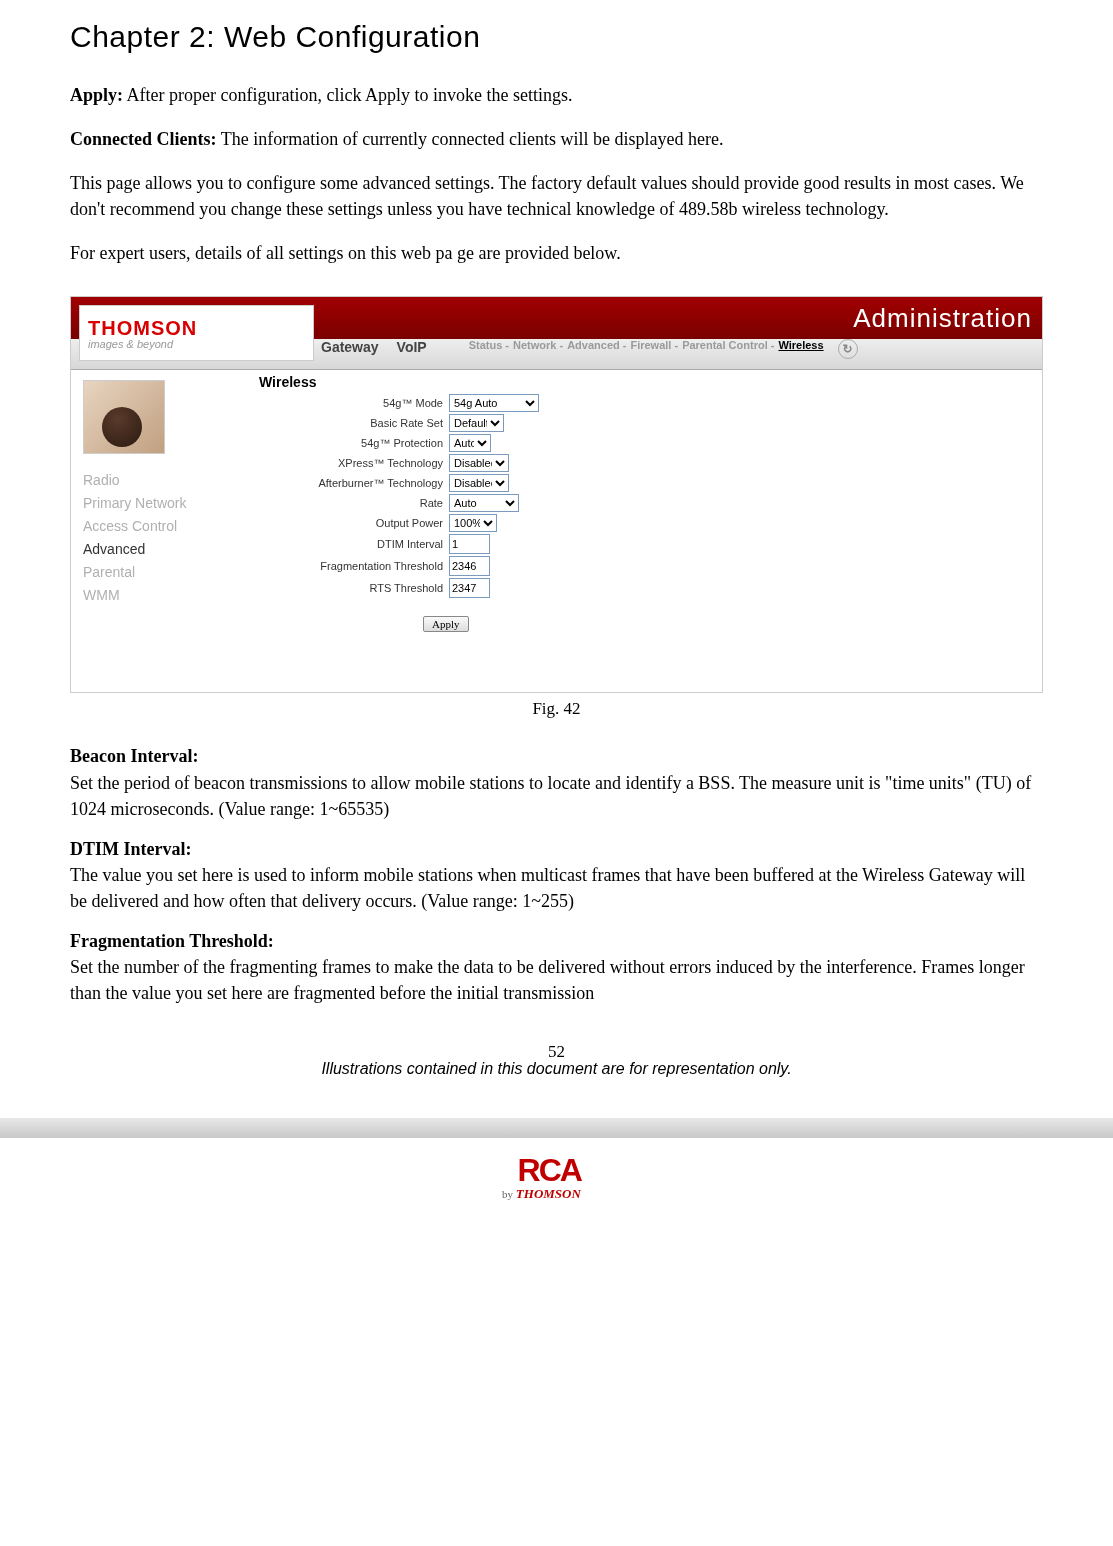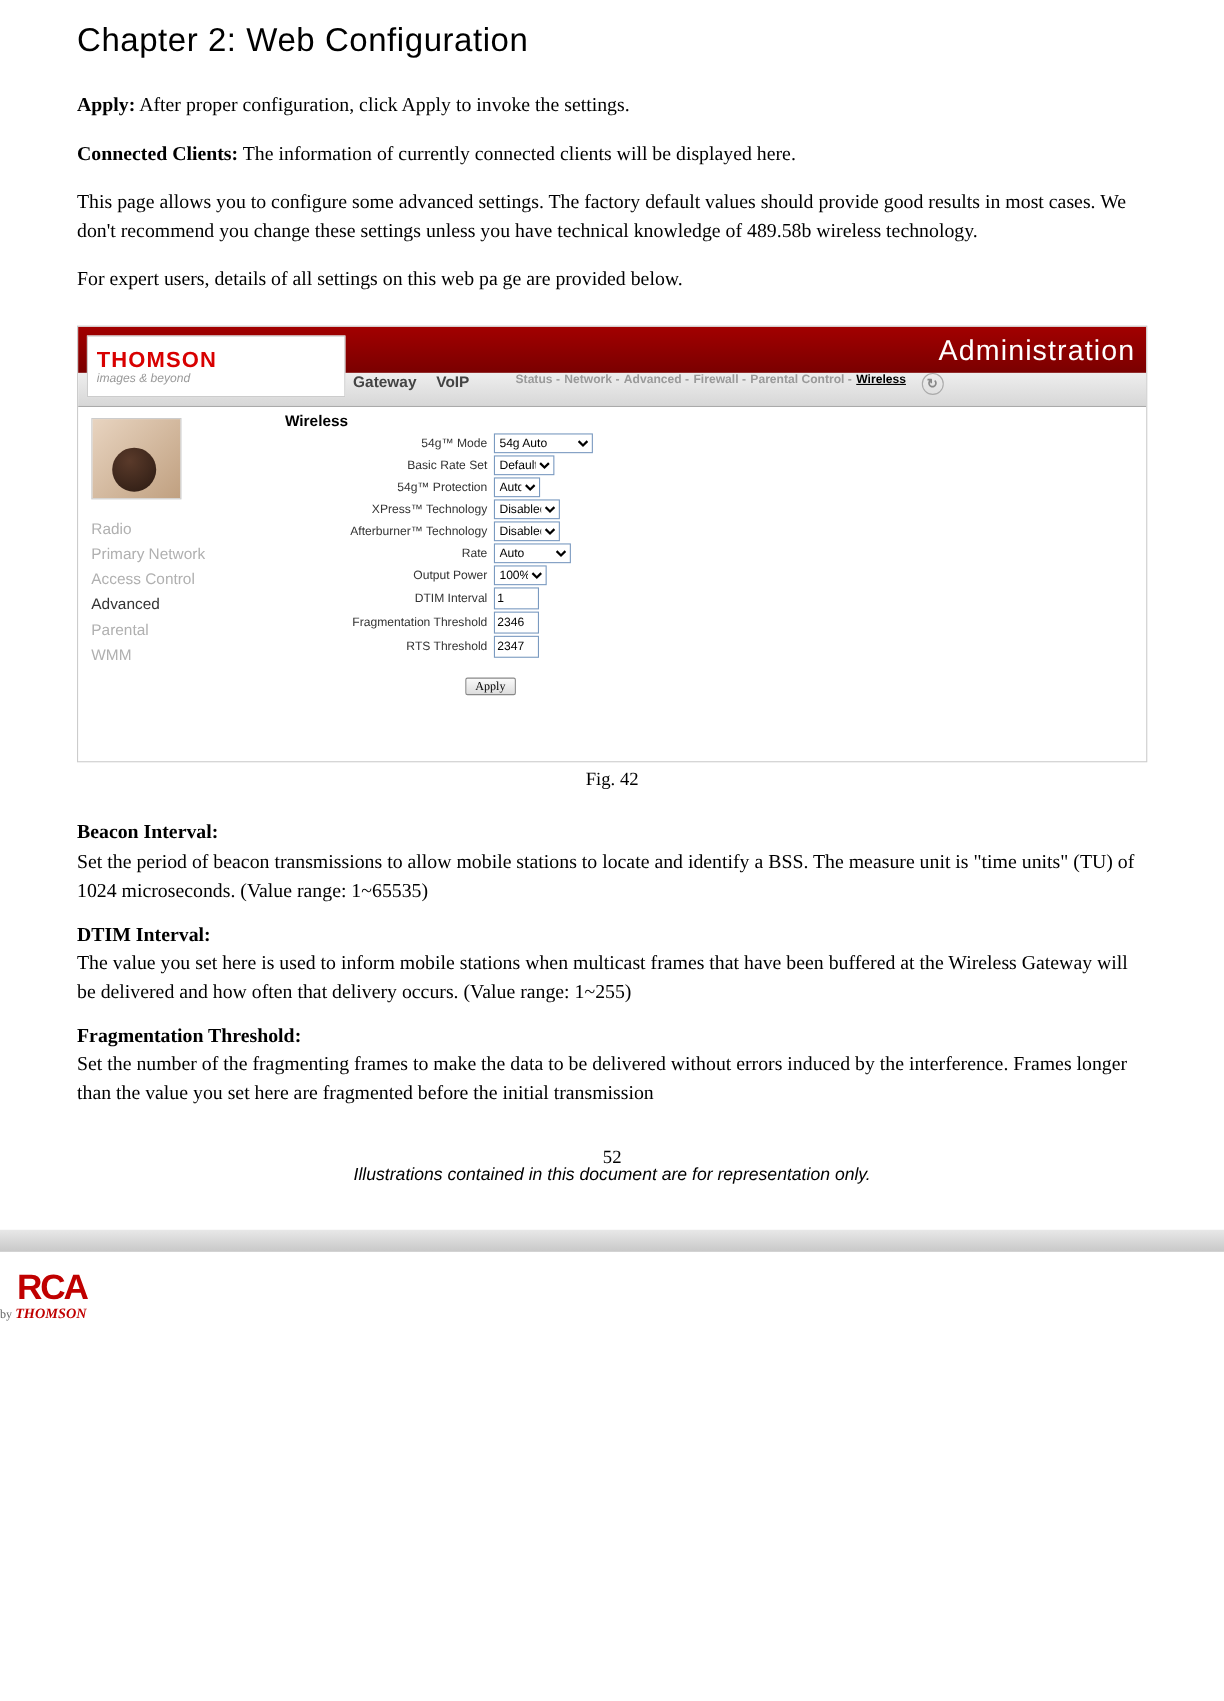--- a/index.html
+++ b/index.html
@@ -217,21 +217,21 @@
     font-size: 16px;
     margin-top: -2px;
   }
   .footer-band {
     margin-top: 40px;
     height: 20px;
     background: linear-gradient(#e8e8e8, #c8c8c8);
   }
   .footer-logo {
     display: flex;
-    justify-content: flex-start;
+    justify-content: center;
     padding: 16px 30px 20px 0;
   }
   .rca-logo {
     text-align: right;
   }
   .rca-main {
     color: #c00000;
     font-weight: 900;
     font-size: 32px;
     font-family: Arial Black, Arial, sans-serif;

